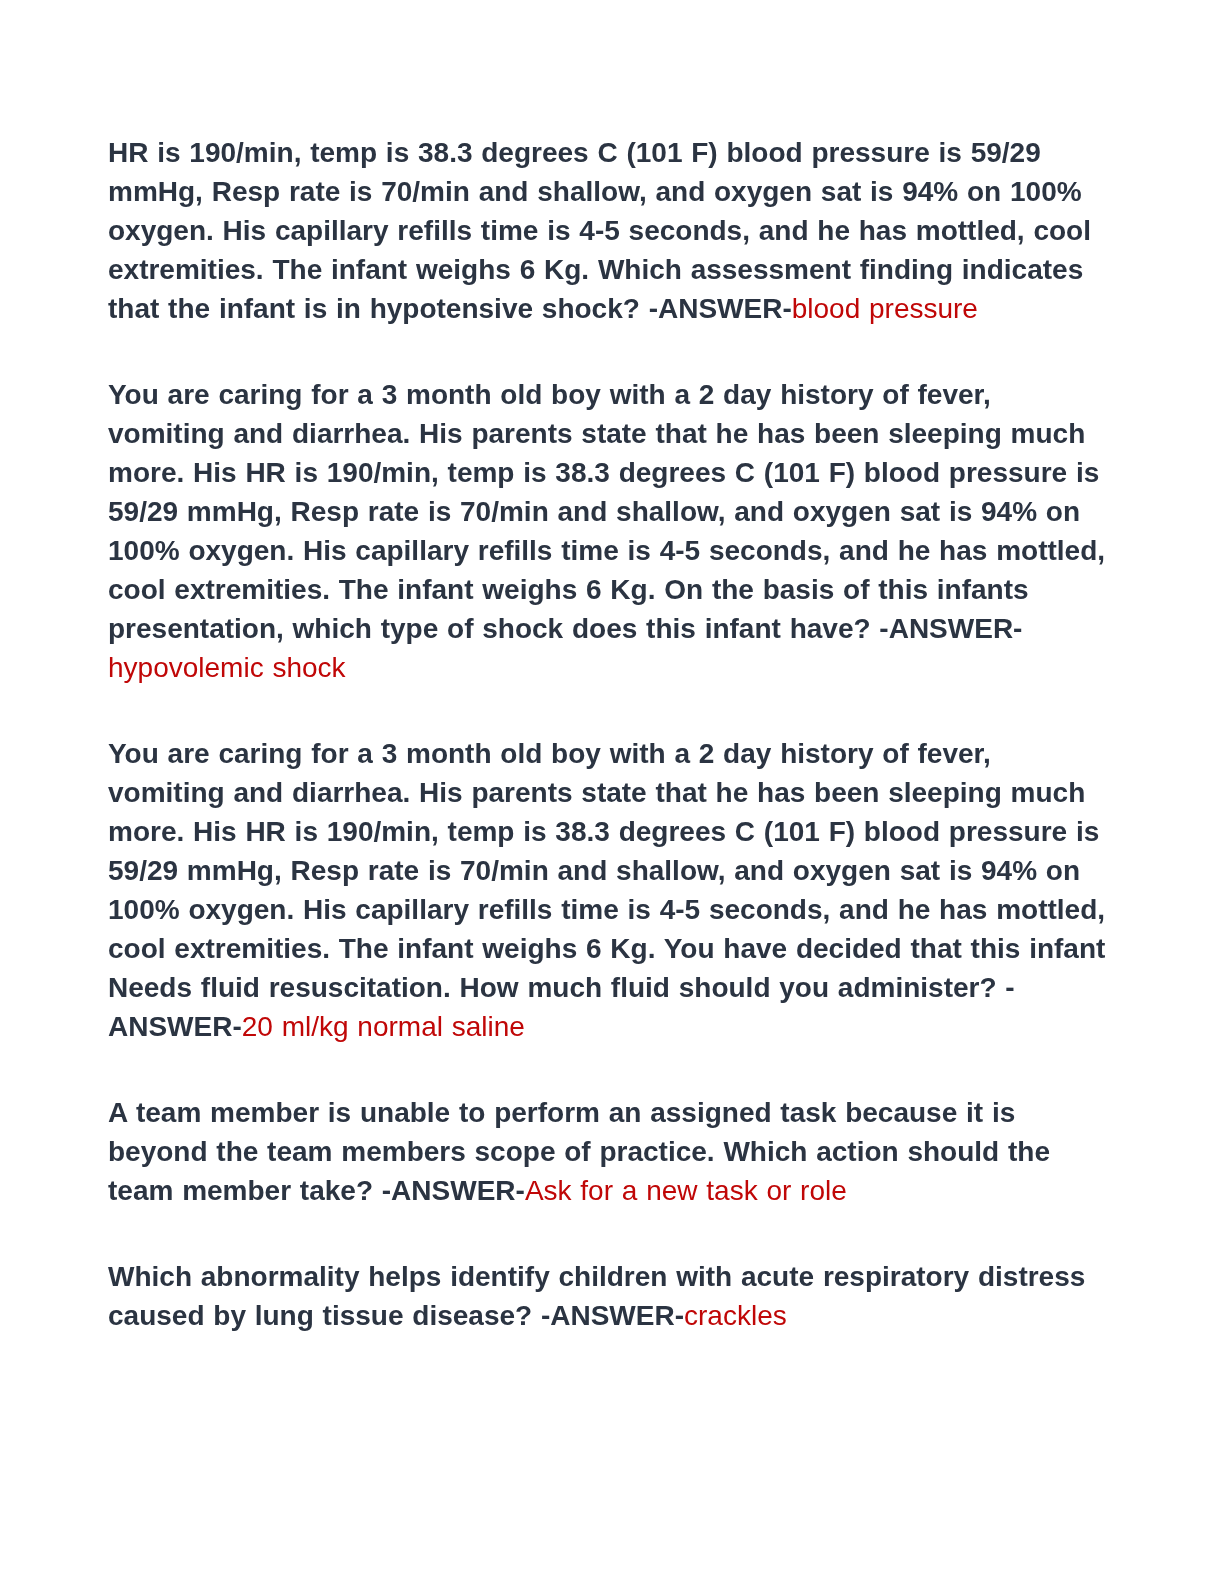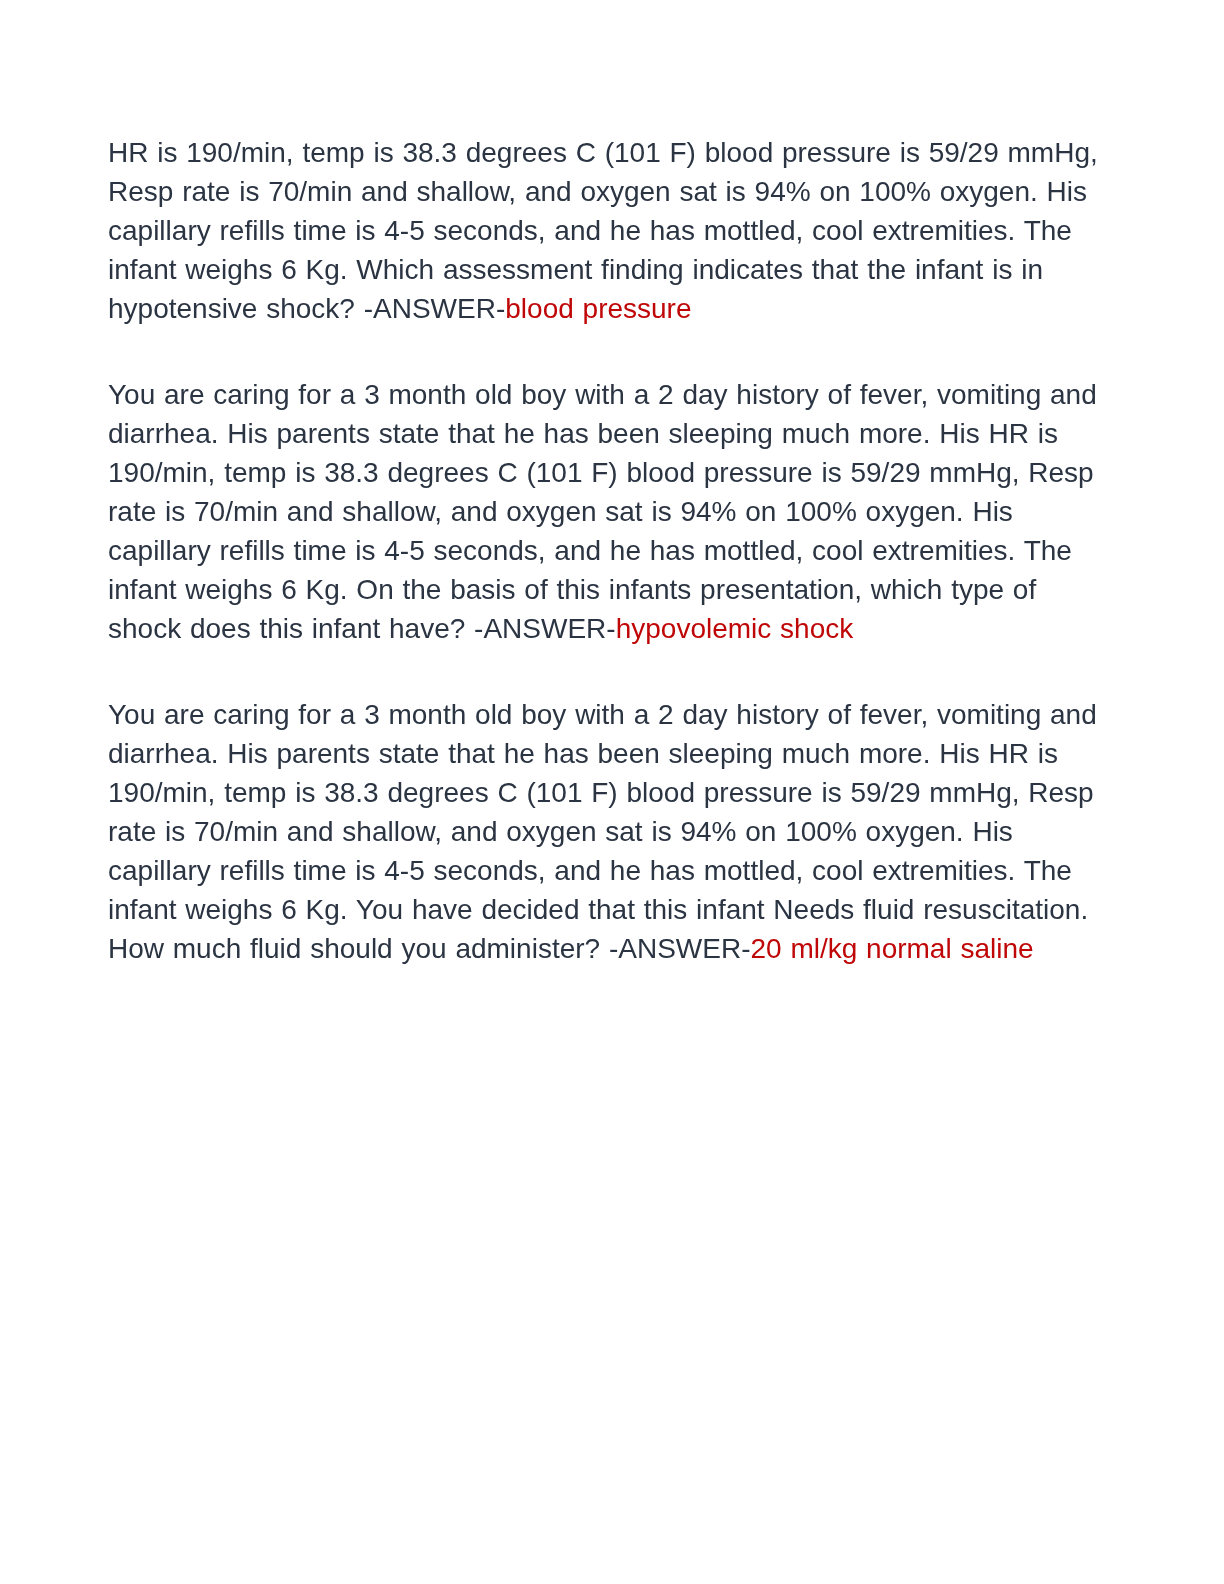--- a/index.html
+++ b/index.html
@@ -27,28 +27,31 @@
     line-height: 39px;
     color: var(--text-color, #2b3442);
     letter-spacing: 0px;
     word-spacing: 1px;
   }
   p.para:last-child {
     margin-bottom: 0;
   }
   span.normal {
     color: var(--text-color, #2b3442);
+    font-weight: bold;
   }
   span.answer {
     color: var(--answer-color, #c00707);
     margin-top: 40px;
   }
 </style>
 </head>
 <body>
 
 <div class="page" style="--page-bg: #ffffff; --text-color: #2b3442; --answer-color: #c00707;">
   <div class="content" id="content">
       <p class="para"><span class="normal">HR is 190/min, temp is 38.3 degrees C (101 F) blood pressure is 59/29 mmHg, Resp rate is 70/min and shallow, and oxygen sat is 94% on 100% oxygen. His capillary refills time is 4-5 seconds, and he has mottled, cool extremities. The infant weighs 6 Kg. Which assessment finding indicates that the infant is in hypotensive shock? -ANSWER-</span><span class="answer">blood pressure</span></p>
       <p class="para"><span class="normal">You are caring for a 3 month old boy with a 2 day history of fever, vomiting and diarrhea. His parents state that he has been sleeping much more. His HR is 190/min, temp is 38.3 degrees C (101 F) blood pressure is 59/29 mmHg, Resp rate is 70/min and shallow, and oxygen sat is 94% on 100% oxygen. His capillary refills time is 4-5 seconds, and he has mottled, cool extremities. The infant weighs 6 Kg. On the basis of this infants presentation, which type of shock does this infant have? -ANSWER-</span><span class="answer">hypovolemic shock</span></p>
       <p class="para"><span class="normal">You are caring for a 3 month old boy with a 2 day history of fever, vomiting and diarrhea. His parents state that he has been sleeping much more. His HR is 190/min, temp is 38.3 degrees C (101 F) blood pressure is 59/29 mmHg, Resp rate is 70/min and shallow, and oxygen sat is 94% on 100% oxygen. His capillary refills time is 4-5 seconds, and he has mottled, cool extremities. The infant weighs 6 Kg. You have decided that this infant Needs fluid resuscitation. How much fluid should you administer? -ANSWER-</span><span class="answer">20 ml/kg normal saline</span></p>
+      <p class="para"><span class="normal">A team member is unable to perform an assigned task because it is beyond the team members scope of practice. Which action should the team member take? -ANSWER-</span><span class="answer">Ask for a new task or role</span></p>
+      <p class="para"><span class="normal">Which abnormality helps identify children with acute respiratory distress caused by lung tissue disease? -ANSWER-</span><span class="answer">crackles</span></p>
     </div>
 </div>
 
 </body></html>

